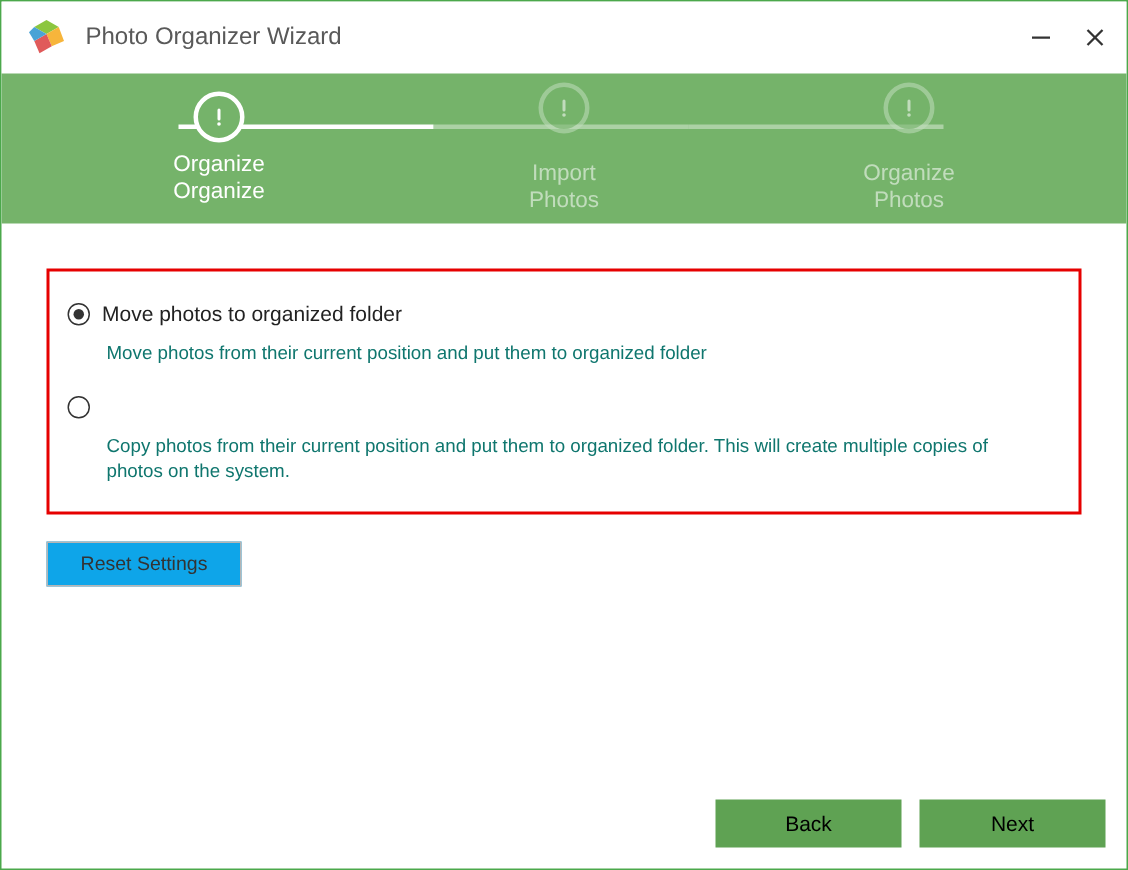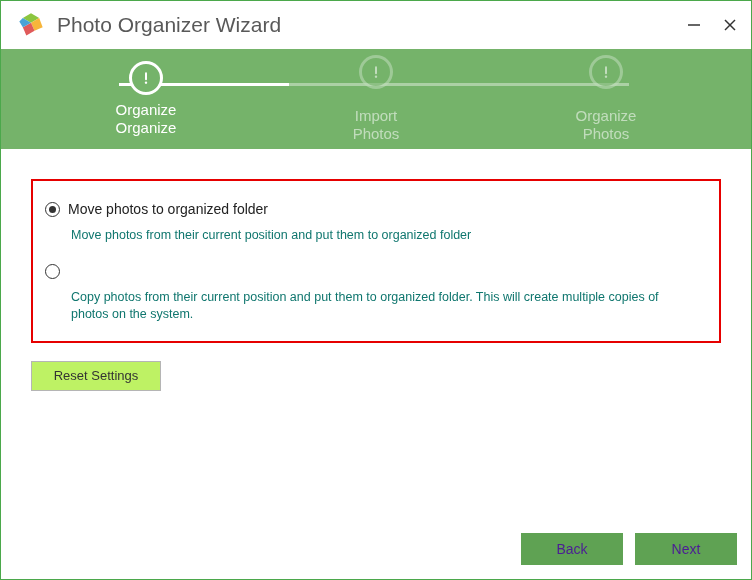--- a/index.html
+++ b/index.html
@@ -14,21 +14,21 @@
     position: relative;
   }
   .titlebar {
     height: 48px;
     display: flex;
     align-items: center;
     padding: 0 12px 0 16px;
     background: #fff;
   }
   .titlebar .logo { width: 28px; height: 28px; margin-right: 12px; }
-  .titlebar .title { font-size: 21px; color: #595959; font-weight: 400; flex: 1; }
+  .titlebar .title { font-size: 16px; color: #595959; font-weight: 400; flex: 1; }
   .titlebar .win-controls { display: flex; gap: 18px; color: #333; }
   .titlebar .win-btn { width: 18px; height: 18px; display: flex; align-items: center; justify-content: center; cursor: pointer; }
 
   .steps {
     background: #75b36a;
     height: 100px;
     display: flex;
     align-items: center;
     justify-content: space-around;
     padding: 0 30px;
@@ -88,37 +88,37 @@
   .radio .dot { width: 7px; height: 7px; border-radius: 50%; background: #333; }
   .checkbox {
     width: 14px; height: 14px;
     border: 1.5px solid #555;
     cursor: pointer;
   }
 
   .reset-btn {
     margin-top: 18px;
     width: 130px; height: 30px;
-    background: #bef264;
+    background: #0ea5e9;
     border: 1px solid #b5b5b5;
     font-size: 13px;
     color: #333;
     cursor: pointer;
     display: flex; align-items: center; justify-content: center;
   }
 
   .footer {
     position: absolute;
     bottom: 14px; right: 14px;
     display: flex; gap: 12px;
   }
   .nav-btn {
-    width: 102px; height: 32px;
+    width: 124px; height: 32px;
     background: #5fa253;
-    color: #4c1d95;
+    color: #000000;
     font-size: 14px;
     display: flex; align-items: center; justify-content: center;
     cursor: pointer;
     border: none;
   }
 </style>
 </head>
 <body>
 
 <div class="titlebar">

